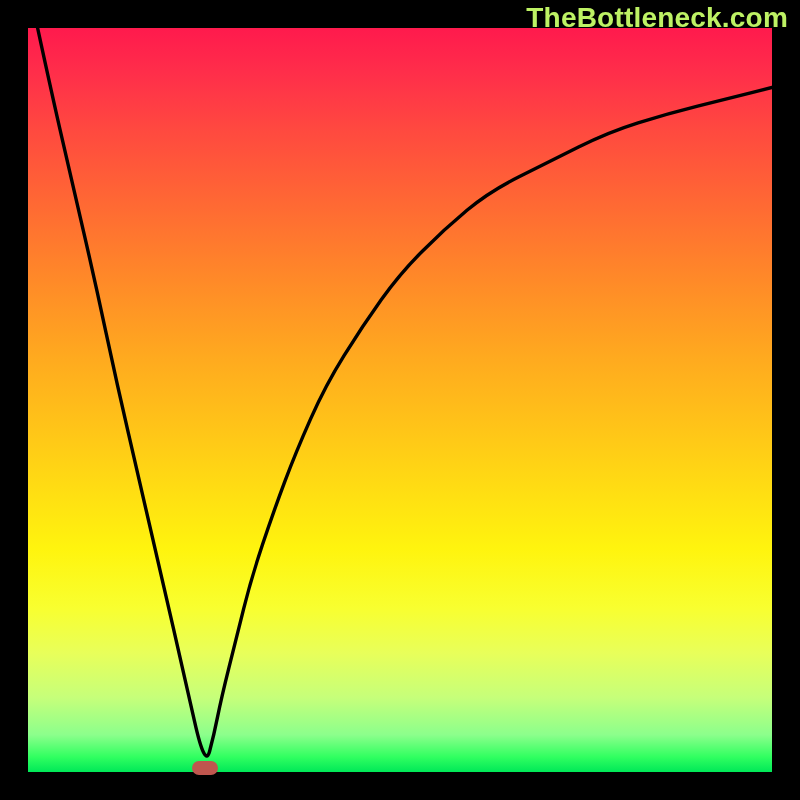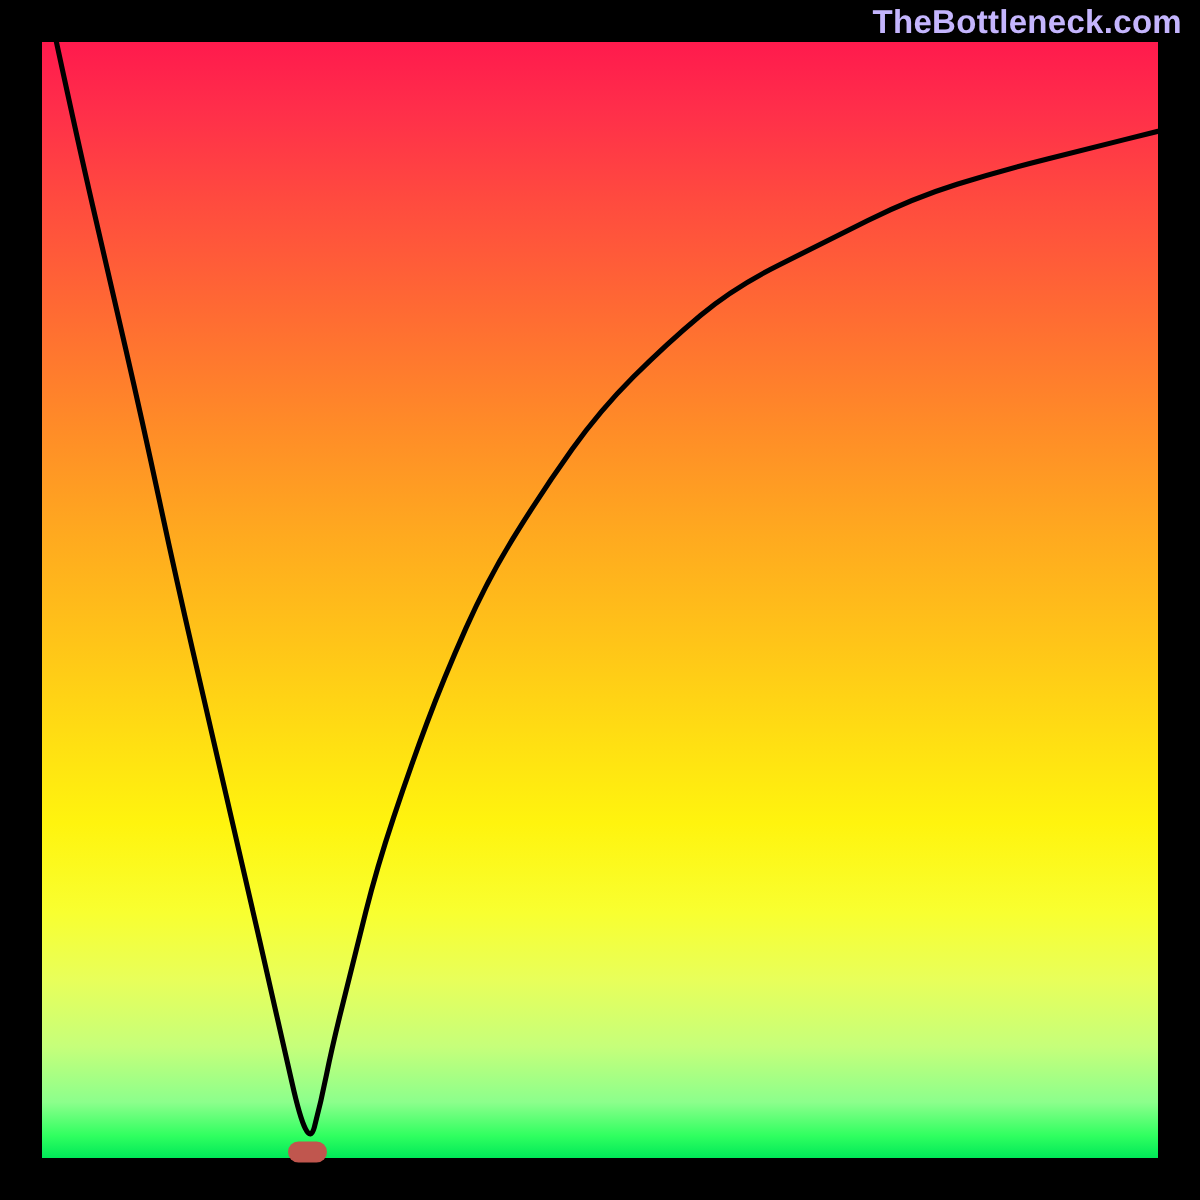--- a/index.html
+++ b/index.html
@@ -14,22 +14,22 @@
   .frame {
     position: relative;
     width: 800px;
     height: 800px;
     background: #000;
   }
   .watermark {
     position: absolute;
     top: 2px;
     right: 12px;
-    color: #c4b5fd;
-    font-size: 22px;
+    color: #bef264;
+    font-size: 28px;
     font-weight: 600;
     letter-spacing: 0.2px;
     z-index: 10;
   }
   .plot {
     position: absolute;
     top: 28px;
     left: 28px;
     width: 744px;
     height: 744px;

